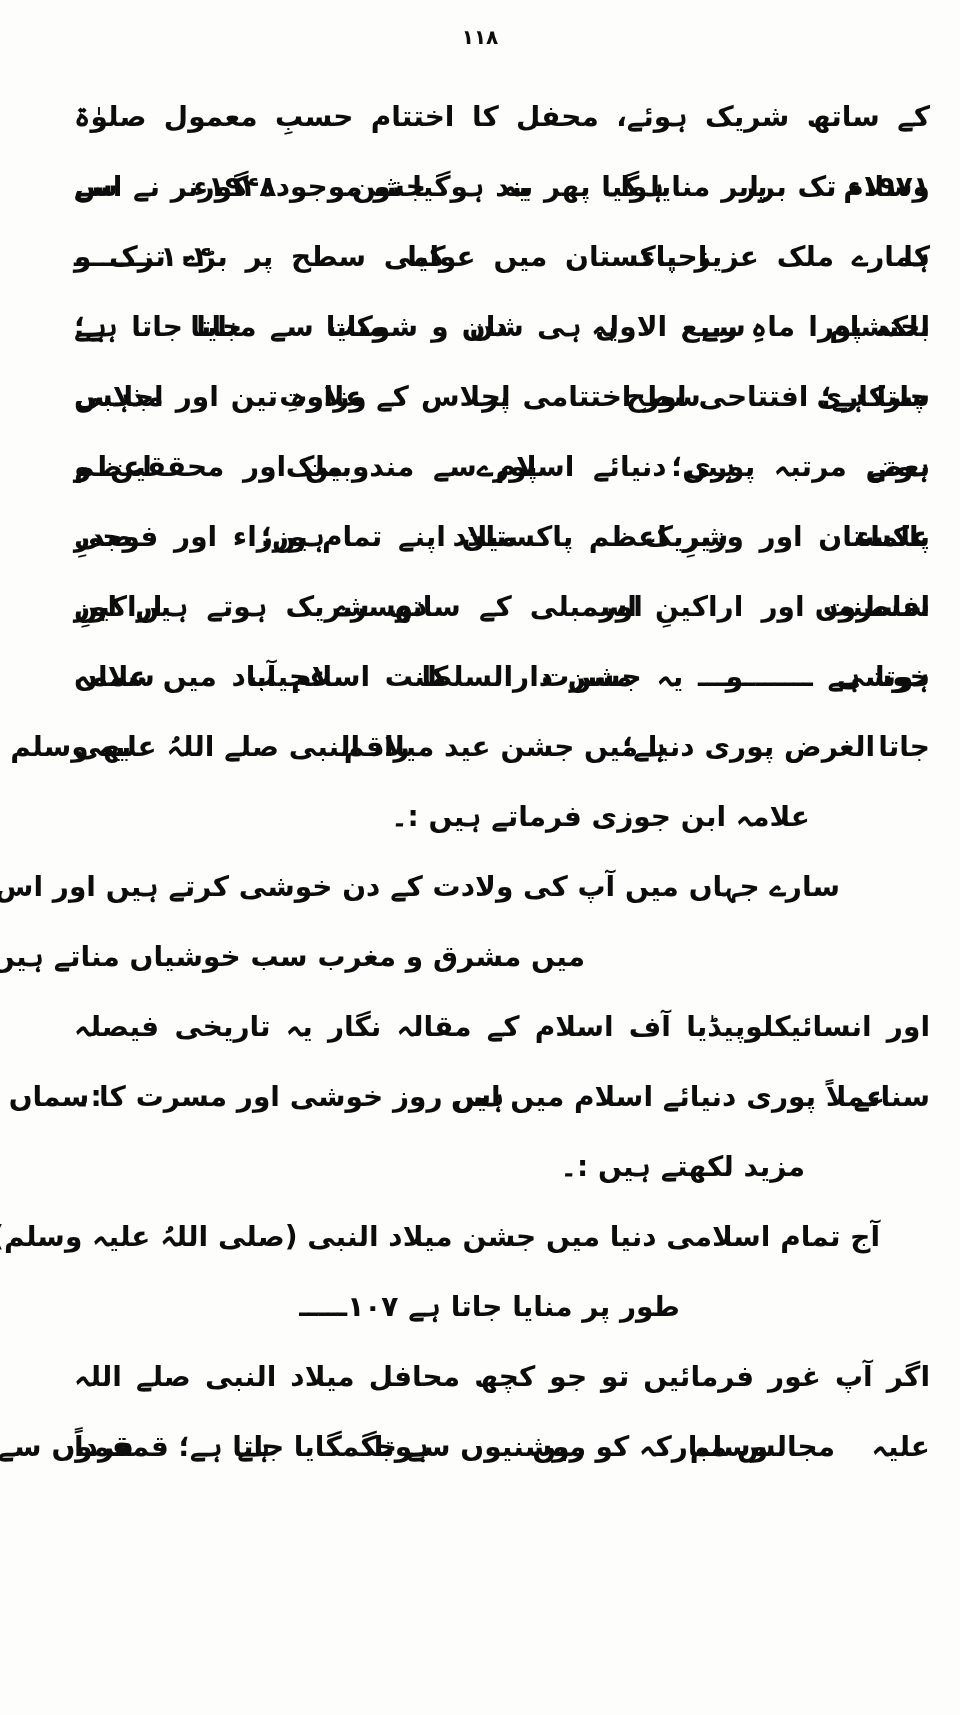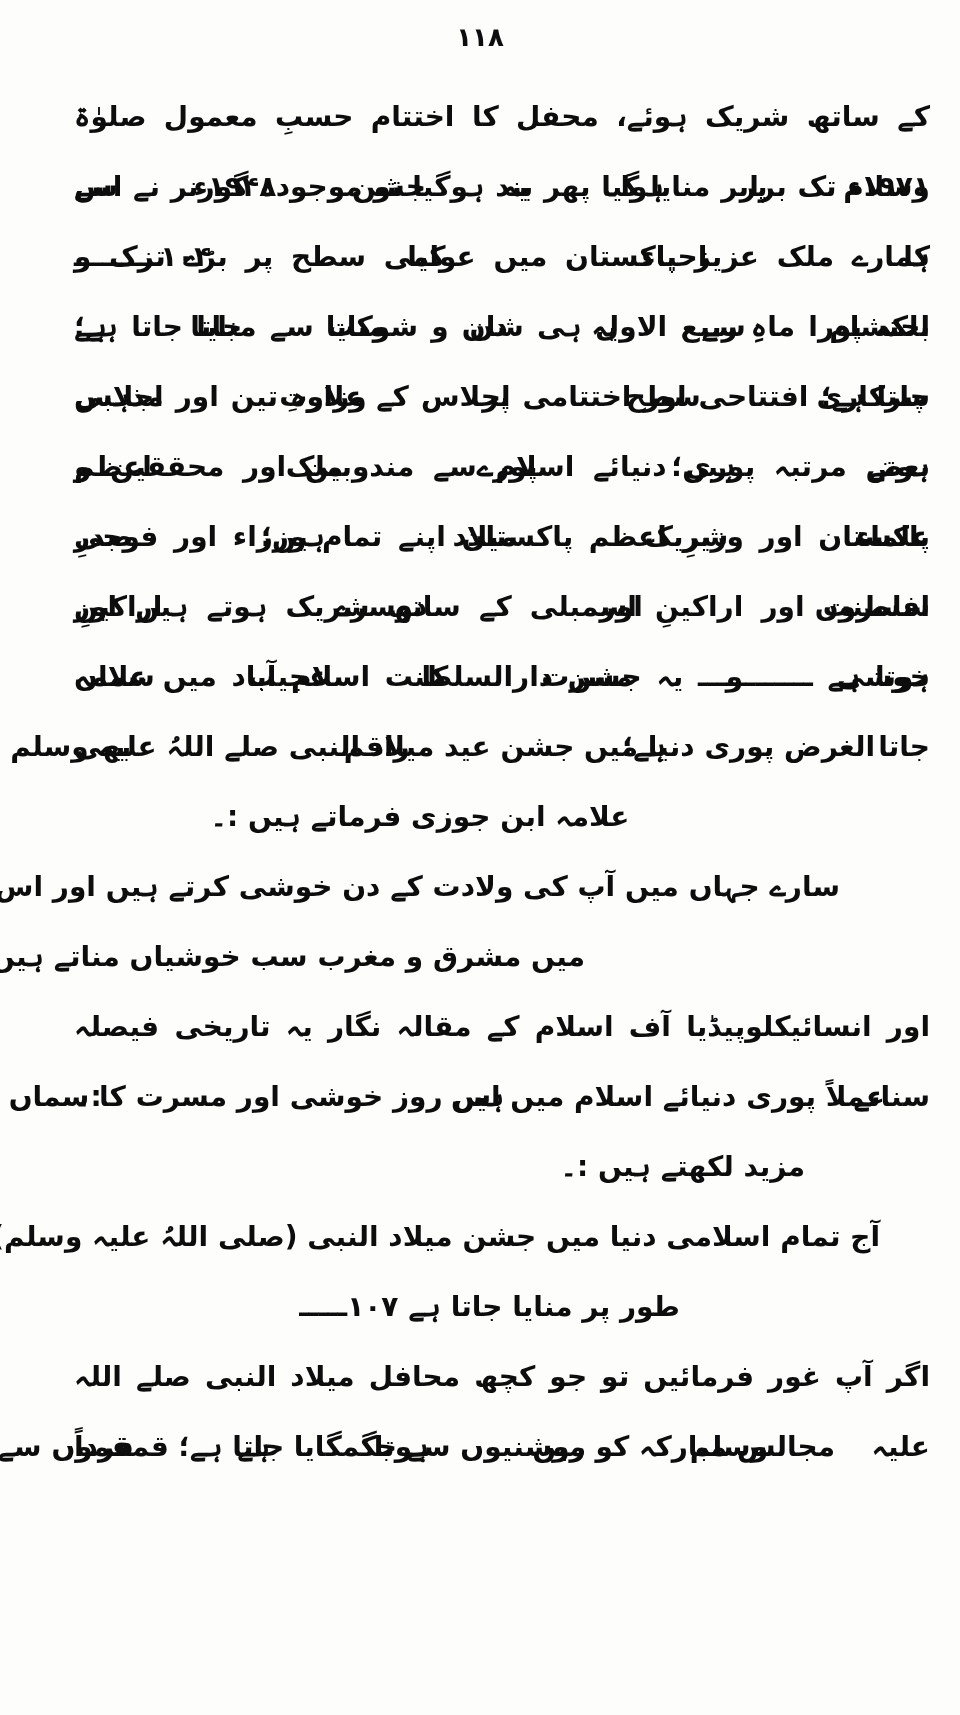--- a/index.html
+++ b/index.html
@@ -9,21 +9,21 @@
     box-sizing:border-box;
     padding:6px 30px 0 30px;
     background:#fdfdfb;
     color:#0d0d0d;
     direction:rtl;
     font-family:"DejaVu Sans", sans-serif;
     overflow:hidden;
   }
   .page-number{
     text-align:center;
-    font-size:26px;
+    font-size:20px;
     font-weight:700;
     height:62px;
     line-height:62px;
     letter-spacing:2px;
   }
   .text-body{margin-top:14px;}
   .line{
     height:70px;
     line-height:70px;
     font-size:28px;
@@ -52,21 +52,21 @@
       <div class="line full"><span>کے ساتھ شریک ہوئے، محفل کا اختتام حسبِ معمول صلوٰۃ وسلام پر ہوا۔ یہ جشن ۱۹۴۸ء سے</span></div>
       <div class="line full"><span>۱۹۷۱ء تک برابر منایا گیا پھر بند ہوگیا تو موجودہ گورنر نے اس کا احیاء کیا </span><span class="u">۱۰۴</span><span>ـــــــــ</span></div>
       <div class="line full"><span>ہمارے ملک عزیز پاکستان میں عوامی سطح پر بڑے تزک و احتشام سے یہ دن منایا جاتا ہے</span></div>
       <div class="line full"><span>بلکہ پورا ماہِ ربیع الاول ہی شان و شوکت سے منایا جاتا ہے؛ سرکاری سطح پر وزارتِ مذہبی</span></div>
       <div class="line full"><span>چلتا ہے؛ افتتاحی اور اختتامی اجلاس کے علاوہ تین اور اجلاس ہوتے ہیں؛ پورے ملک </span><span class="u">اعظم</span></div>
       <div class="line full"><span>بعض مرتبہ پوری </span><span class="u">دنیائے اسلام</span><span> سے مندوبین اور محققین و علماء شریک میلاد ہیں؛ صدرِ</span></div>
       <div class="line full"><span>پاکستان اور وزیرِ اعظم پاکستان اپنے تمام وزراء اور فوجی افسروں اور دوسرے اراکینِ</span></div>
       <div class="line full"><span>سلطنت اور اراکینِ اسمبلی کے ساتھ شریک ہوتے ہیں اور خوشی و مسرت کا عجیب سماں</span></div>
       <div class="line full"><span>ہوتا ہے </span><span>ــــــــــــ</span><span> یہ جشن دارالسلطنت اسلام آباد میں علامہ جاتا ہے؛ راقم بھی</span></div>
       <div class="line right" style="padding-right: 55px;"><span>الغرض پوری دنیا میں جشن عید میلاد النبی صلے اللہُ علیہ وسلم منایا جاتا ہے ۔</span></div>
-      <div class="line right" style="padding-right: 120px; text-align: center;"><span>علامہ </span><span class="u">ابن جوزی</span><span> فرماتے ہیں :۔</span></div>
+      <div class="line right" style="padding-right: 120px;"><span>علامہ </span><span class="u">ابن جوزی</span><span> فرماتے ہیں :۔</span></div>
       <div class="line right" style="padding-right: 90px;"><span>سارے جہاں میں آپ کی ولادت کے دن خوشی کرتے ہیں اور اس جشن</span></div>
       <div class="line right" style="padding-right: 345px;"><span>میں مشرق و مغرب سب خوشیاں مناتے ہیں </span></div>
       <div class="line full"><span>اور انسائیکلوپیڈیا آف اسلام کے مقالہ نگار یہ تاریخی فیصلہ سناتے ہیں :۔</span></div>
       <div class="line right" style="padding-right: 45px;"><span>عملاً پوری دنیائے اسلام میں اس روز خوشی اور مسرت کا سماں ہوتا ہے؍</span></div>
       <div class="line right" style="padding-right: 125px;"><span>مزید لکھتے ہیں :۔</span></div>
       <div class="line right" style="padding-right: 50px;"><span>آج تمام اسلامی دنیا میں جشن میلاد النبی (صلی اللہُ علیہ وسلم) متفقہ</span></div>
       <div class="line right" style="padding-right: 250px;"><span>طور پر منایا جاتا ہے </span><span class="u">۱۰۷</span><span>ـــــ</span></div>
       <div class="line full"><span>اگر آپ غور فرمائیں تو جو کچھ محافل میلاد النبی صلے اللہ علیہ وسلم میں ہوتا ہے فرداً</span></div>
       <div class="line right" style="padding-right: 95px;"><span>مجالس مبارکہ کو روشنیوں سے جگمگایا جاتا ہے؛ قمقموں سے سجایا</span></div>
     </div>

